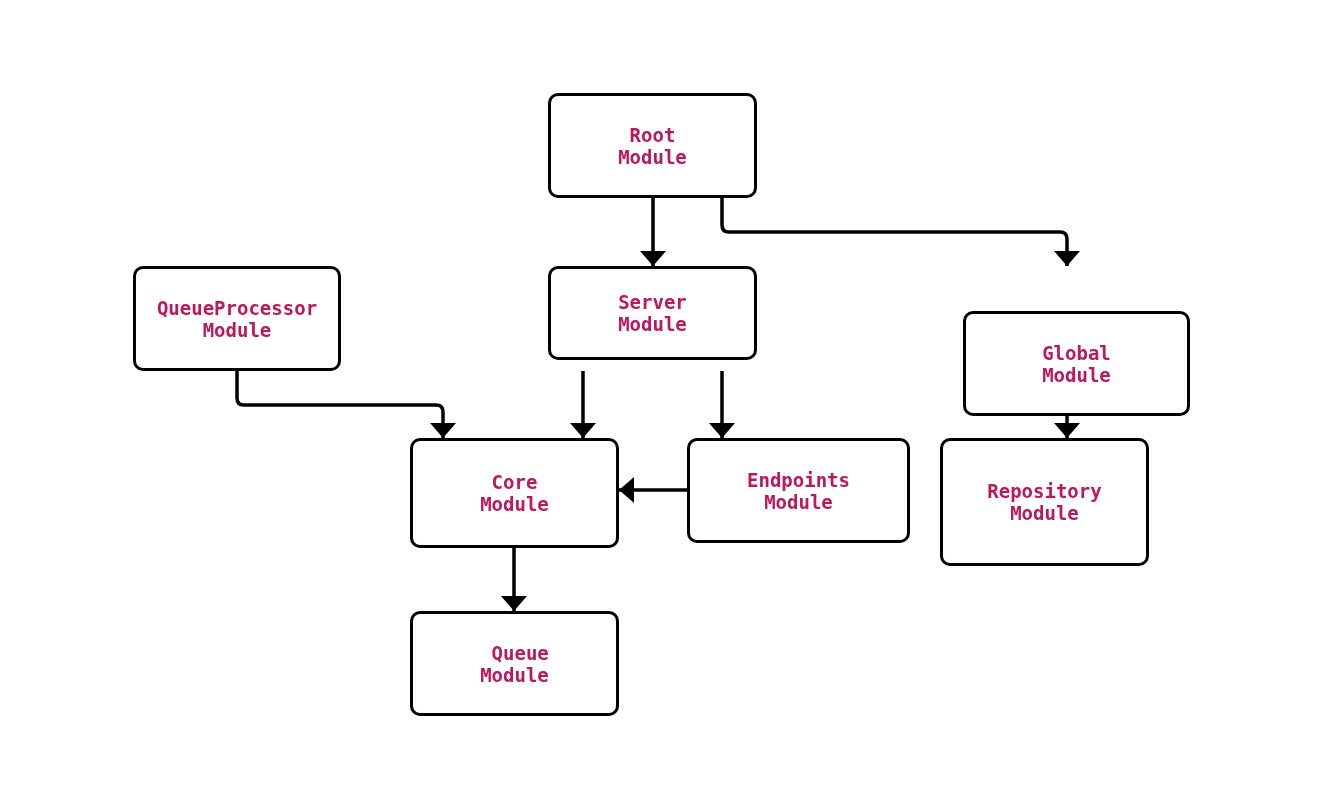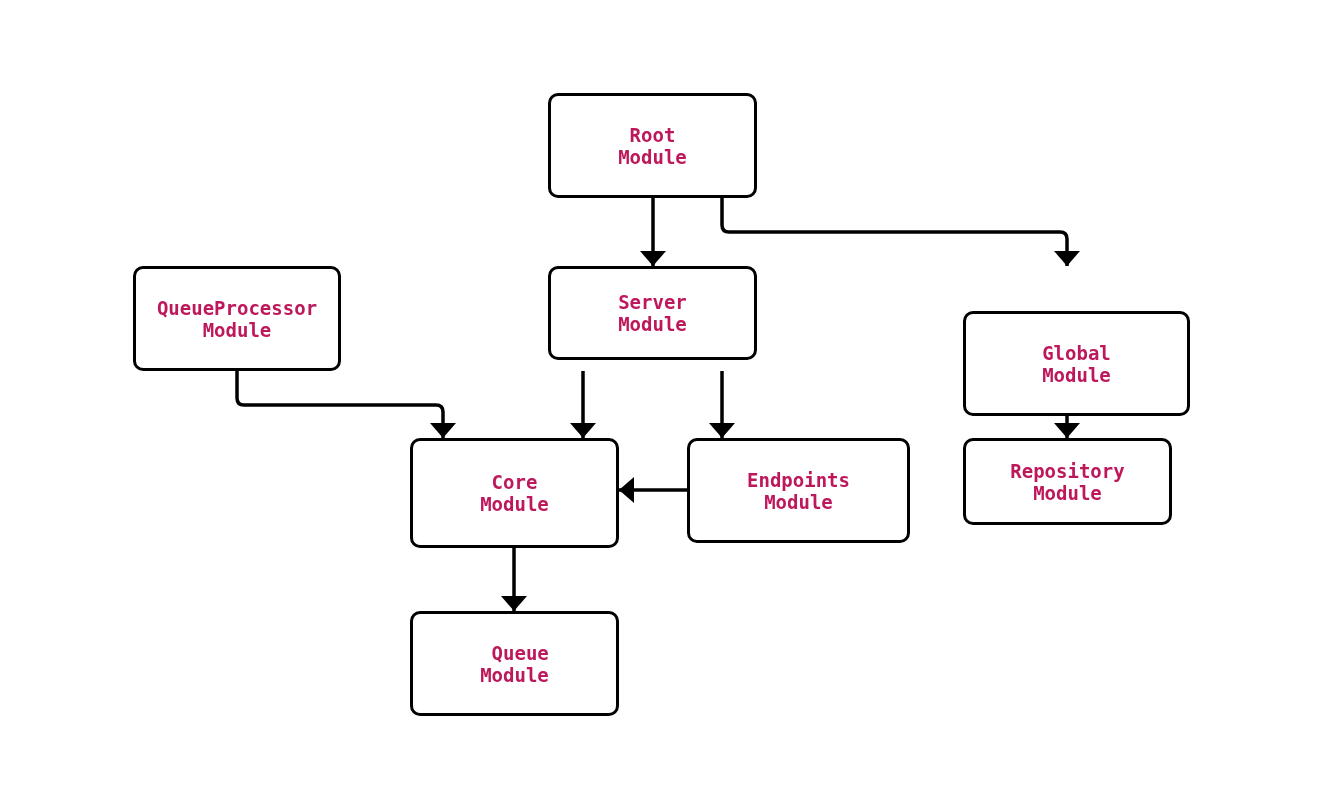--- a/index.html
+++ b/index.html
@@ -99,21 +99,21 @@
 Module</span>
   </div>
       <div class="node" style="left: 410px; top: 438px; width: 209px; height: 110px;">
     <span class="node-label">Core
 Module</span>
   </div>
       <div class="node" style="left: 687px; top: 438px; width: 223px; height: 105px;">
     <span class="node-label">Endpoints
 Module</span>
   </div>
-      <div class="node" style="left: 963px; top: 438px; width: 209px; height: 87px;">
+      <div class="node" style="left: 940px; top: 438px; width: 209px; height: 128px;">
     <span class="node-label">Repository
 Module</span>
   </div>
       <div class="node" style="left: 410px; top: 611px; width: 209px; height: 105px; text-align: right;">
     <span class="node-label">Queue
 Module</span>
   </div>
     </div>
 </div>
 

